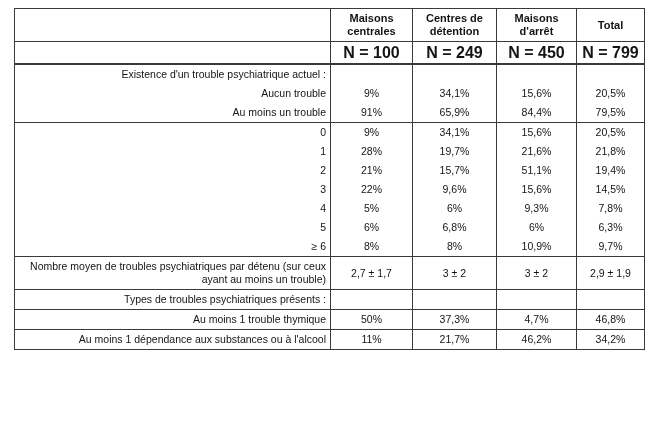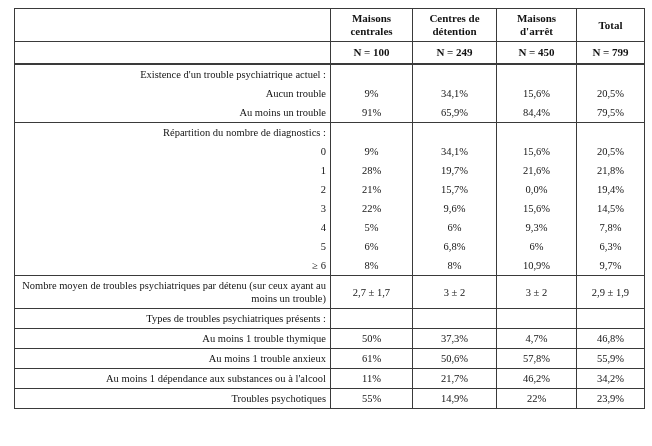--- a/index.html
+++ b/index.html
@@ -5,21 +5,21 @@
   html, body {
     margin: 0;
     padding: 0;
     background: #ffffff;
   }
   .sheet {
     position: relative;
     width: 652px;
     height: 446px;
     background: #ffffff;
-    font-family: Liberation Serif, serif;
+    font-family: Liberation Sans, sans-serif;
     color: #141414;
     overflow: hidden;
   }
   table.stats {
     position: absolute;
     left: 14px;
     top: 8px;
     width: 630px;
     border-collapse: collapse;
     table-layout: fixed;
@@ -42,21 +42,21 @@
   thead tr.head-titles th {
     height: 26px;
     font-weight: bold;
     font-size: 11px;
     text-align: center;
     border-bottom: 1px solid #3a3a3a;
   }
   thead tr.head-n th {
     height: 15px;
     font-weight: bold;
-    font-size: 11px;
+    font-size: 16px;
     text-align: center;
     border-bottom: 2px solid #3a3a3a;
   }
   tbody td.label {
     text-align: right;
     padding-left: 6px;
   }
   tbody td.label.indent {
     padding-left: 32px;
   }
@@ -110,45 +110,38 @@
         <td class="val">20,5%</td>
       </tr>
       <tr class="bb">
         <td class="label indent">Au moins un trouble</td>
         <td class="val">91%</td>
         <td class="val">65,9%</td>
         <td class="val">84,4%</td>
         <td class="val">79,5%</td>
       </tr>
       <tr>
-        <td class="label">Répartition du nombre de diagnostics :</td>
-        <td class="val"></td>
-        <td class="val"></td>
-        <td class="val"></td>
-        <td class="val"></td>
-      </tr>
-      <tr>
         <td class="label indent">0</td>
         <td class="val">9%</td>
         <td class="val">34,1%</td>
         <td class="val">15,6%</td>
         <td class="val">20,5%</td>
       </tr>
       <tr>
         <td class="label indent">1</td>
         <td class="val">28%</td>
         <td class="val">19,7%</td>
         <td class="val">21,6%</td>
         <td class="val">21,8%</td>
       </tr>
       <tr>
         <td class="label indent">2</td>
         <td class="val">21%</td>
         <td class="val">15,7%</td>
-        <td class="val">0,0%</td>
+        <td class="val">51,1%</td>
         <td class="val">19,4%</td>
       </tr>
       <tr>
         <td class="label indent">3</td>
         <td class="val">22%</td>
         <td class="val">9,6%</td>
         <td class="val">15,6%</td>
         <td class="val">14,5%</td>
       </tr>
       <tr>
@@ -187,35 +180,21 @@
         <td class="val"></td>
       </tr>
       <tr class="bb">
         <td class="label indent">Au moins 1 trouble thymique</td>
         <td class="val">50%</td>
         <td class="val">37,3%</td>
         <td class="val">4,7%</td>
         <td class="val">46,8%</td>
       </tr>
       <tr class="bb">
-        <td class="label indent">Au moins 1 trouble anxieux</td>
-        <td class="val">61%</td>
-        <td class="val">50,6%</td>
-        <td class="val">57,8%</td>
-        <td class="val">55,9%</td>
-      </tr>
-      <tr class="bb">
         <td class="label indent">Au moins 1 dépendance aux substances ou à l'alcool</td>
         <td class="val">11%</td>
         <td class="val">21,7%</td>
         <td class="val">46,2%</td>
         <td class="val">34,2%</td>
       </tr>
-      <tr class="bb">
-        <td class="label indent">Troubles psychotiques</td>
-        <td class="val">55%</td>
-        <td class="val">14,9%</td>
-        <td class="val">22%</td>
-        <td class="val">23,9%</td>
-      </tr>
     </tbody>
   </table>
 </div>
 
 </body></html>

